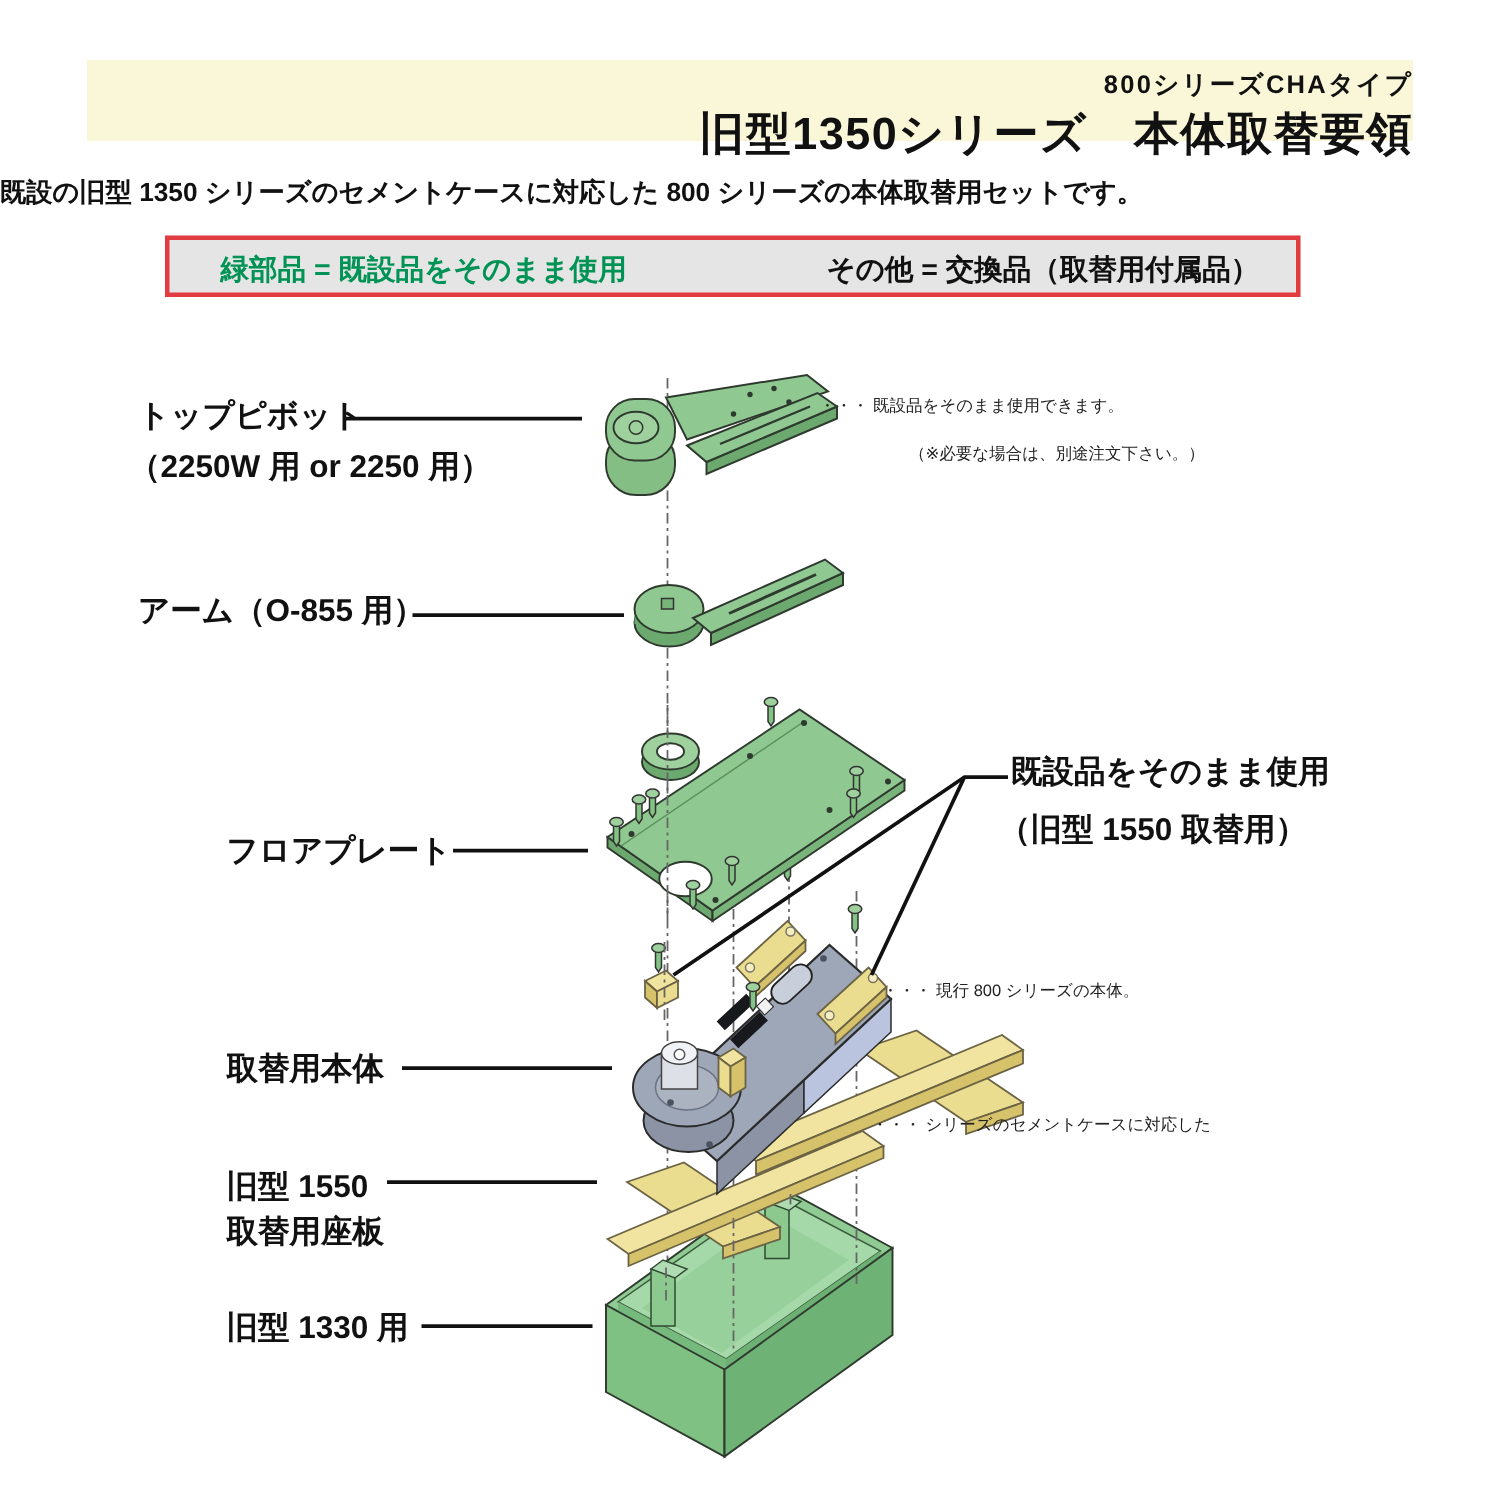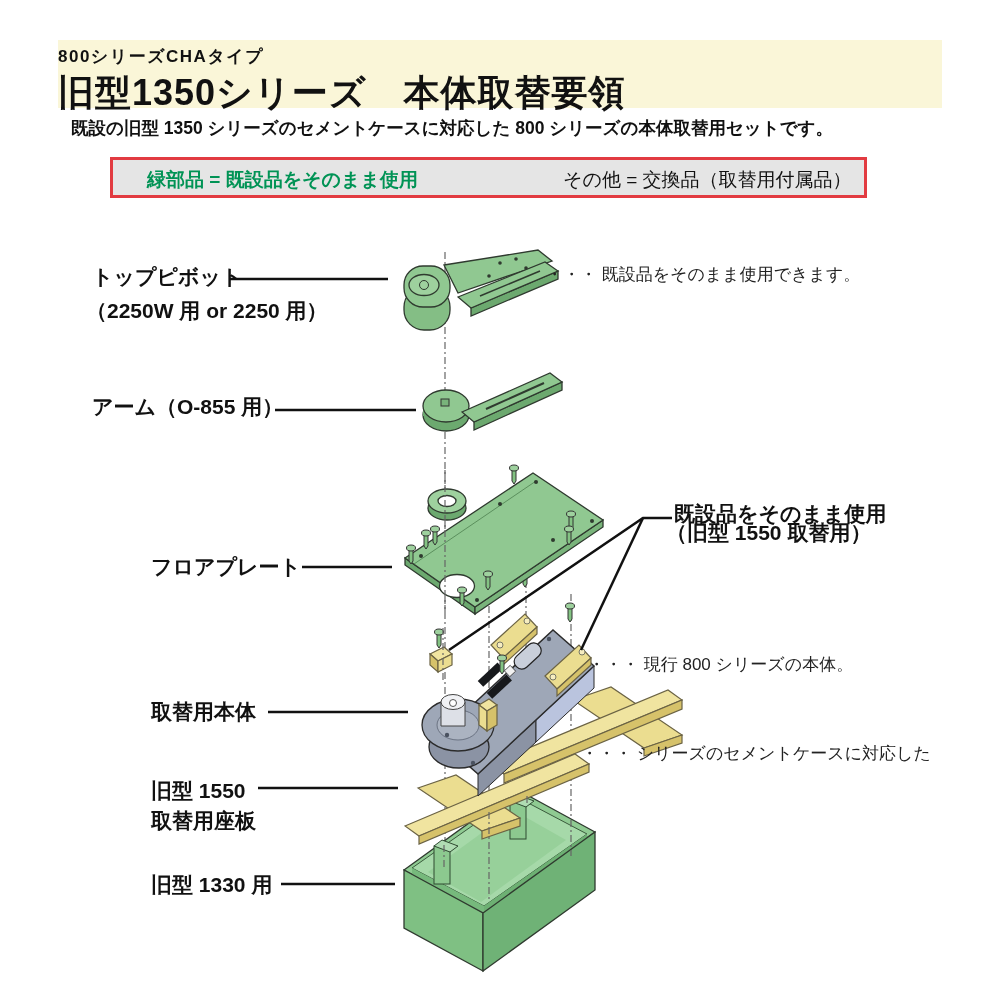--- a/index.html
+++ b/index.html
@@ -4,31 +4,31 @@
 <style>
   :root{
     --band-bg:#FAF6D8; --legend-border:#E23B41; --legend-green:#009355;
     --part-green:#90C891; --part-green-side:#6CA96F; --part-yellow:#EBDD90;
     --part-yellow-side:#D6C26A; --part-gray:#9EA7B7; --part-gray-light:#BAC4DE;
     --case-green:#7FC083; --text-dark:#111111;
   }
   html,body{margin:0;padding:0;background:#fff;}
   body{width:1000px;height:1000px;font-family:"Liberation Sans","DejaVu Sans",sans-serif;color:var(--text-dark);}
   .page{position:relative;width:1000px;height:1000px;overflow:hidden;background:#fff;}
-  .band{position:absolute;left:58px;top:40px;width:884px;height:68px;background:var(--band-bg);text-align:left;}
+  .band{position:absolute;left:58px;top:40px;width:884px;height:54px;background:var(--band-bg);text-align:right;}
   .band-sub{margin-top:5px;font-size:17px;font-weight:700;letter-spacing:1.5px;}
-  .band-main{font-size:36px;font-weight:800;letter-spacing:1px;margin-top:1px;}
-  .subtitle{position:absolute;left:0;top:116px;width:904px;text-align:center;font-size:17.5px;font-weight:700;margin:0;}
+  .band-main{font-size:30px;font-weight:800;letter-spacing:1px;margin-top:1px;}
+  .subtitle{position:absolute;left:0;top:116px;width:904px;text-align:left;font-size:17.5px;font-weight:700;margin:0;}
   .legend{position:absolute;left:110px;top:157px;width:757px;height:41px;border:3px solid var(--legend-border);box-sizing:border-box;background:#e5e5e5;}
   .legend-green{position:absolute;left:34px;top:7px;font-size:19px;font-weight:700;color:var(--legend-green);white-space:nowrap;}
-  .legend-black{position:absolute;left:450px;top:7px;font-size:19px;font-weight:400;white-space:nowrap;}
+  .legend-black{position:absolute;left:438px;top:7px;font-size:19px;font-weight:700;white-space:nowrap;}
   .diagram{position:absolute;left:0;top:0;width:908px;height:1000px;}
   svg.art{position:absolute;left:0;top:0;}
   .lbl{position:absolute;font-size:21px;font-weight:700;white-space:nowrap;}
-  .ann{position:absolute;font-size:17px;font-weight:400;white-space:nowrap;color:#222;}
+  .ann{position:absolute;font-size:11px;font-weight:400;white-space:nowrap;color:#222;}
   .dash{stroke:#666;stroke-width:1.2;stroke-dasharray:7 3 2 3;fill:none;}
   .leader{stroke:#111;stroke-width:2.5;fill:none;}
   .gstroke{stroke:#2F3A2F;stroke-width:1.3;}
   .ystroke{stroke:#6B6344;stroke-width:1.2;}
 </style>
 </head>
 <body>
 
 <div class="page">
 
@@ -213,24 +213,25 @@
         <path class="leader" d="M672,518 L643,518 L449,650"></path>
         <path class="leader" d="M643,518 L581,650"></path>
       </g>
     </svg>
 
     <div class="lbl" style="left:92px;top:263px">トップピボット</div>
     <div class="lbl" style="left:86px;top:297px">（2250W 用 or 2250 用）</div>
     <div class="lbl" style="left:92px;top:393px">アーム（O-855 用）</div>
     <div class="lbl" style="left:151px;top:553px">フロアプレート</div>
     <div class="lbl" style="left:674px;top:500px">既設品をそのまま使用</div>
-    <div class="lbl" style="left:666px;top:519px">（旧型 1550 取替用）</div>
+    <div class="lbl" style="left:666px;top:539px">（旧型 1550 取替用）</div>
     <div class="lbl" style="left:151px;top:698px">取替用本体</div>
     <div class="lbl" style="left:151px;top:777px">旧型 1550</div>
     <div class="lbl" style="left:151px;top:807px">取替用座板</div>
     <div class="lbl" style="left:151px;top:871px">旧型 1330 用</div>
 
     <div class="ann" style="left:546px;top:263px">・・・ 既設品をそのまま使用できます。</div>
+    <div class="ann" style="left:606px;top:295px">（※必要な場合は、別途注文下さい。）</div>
     <div class="ann" style="left:588px;top:653px">・・・ 現行 800 シリーズの本体。</div>
     <div class="ann" style="left:581px;top:742px">・・・ シリーズのセメントケースに対応した</div>
   </div>
 
 </div>
 
 </body></html>

